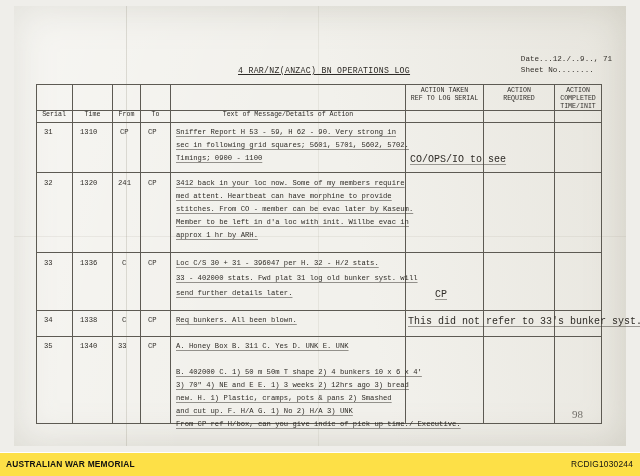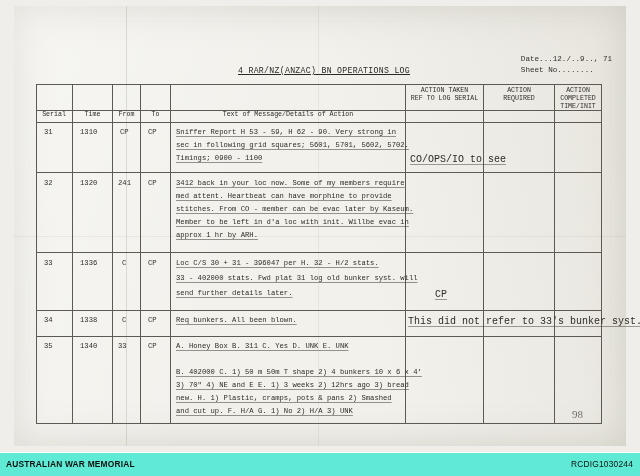--- a/index.html
+++ b/index.html
@@ -116,21 +116,21 @@
     font-size: 11px;
     color: #4a4641;
     opacity: .75;
   }
 
   
   #footer {
     position: absolute;
     left: 0; bottom: 0;
     width: 640px; height: 24px;
-    background: #5eead4;
+    background: #fde047;
     border-top: 1px solid #ffffff;
   }
   #footer .inst {
     position: absolute; left: 6px; top: 6px;
     font-size: 8.4px; font-weight: bold; color: #111111;
     letter-spacing: 0.2px;
   }
   #footer .refid {
     position: absolute; right: 7px; top: 6px;
     font-size: 8.4px; color: #111111; letter-spacing: 0.2px;
@@ -225,20 +225,21 @@
 
     <div class="cell" style="left:8px;  top:258px;">35</div>
     <div class="cell" style="left:44px; top:258px;">1340</div>
     <div class="cell" style="left:82px; top:258px;">33</div>
     <div class="cell" style="left:112px;top:258px;">CP</div>
     <div class="msg-line" style="left:140px; top:258px;">A. Honey Box  B. 311  C. Yes  D. UNK  E. UNK</div>
     <div class="msg-line" style="left:140px; top:284px;">B. 402000  C. 1) 50 m  50m T shape 2) 4 bunkers 10 x 6 x 4'</div>
     <div class="msg-line" style="left:140px; top:297px;">3) 70" 4) NE and E   E. 1) 3 weeks 2) 12hrs ago 3) bread</div>
     <div class="msg-line" style="left:140px; top:310px;">new.   H. 1) Plastic, cramps, pots &amp; pans 2) Smashed</div>
     <div class="msg-line" style="left:140px; top:323px;">and cut up.   F. H/A   G. 1) No 2) H/A 3) UNK</div>
+    <div class="msg-line" style="left:140px; top:336px;">From CP ref H/box, can you give indic of pick up time./ Executive.</div>
   </div>
 
   <div class="pencil" style="left:572px; top:408px;">98</div>
 </div>
 
 <div id="footer">
   <div class="inst">AUSTRALIAN WAR MEMORIAL</div>
   <div class="refid">RCDIG1030244</div>
 </div>
 

